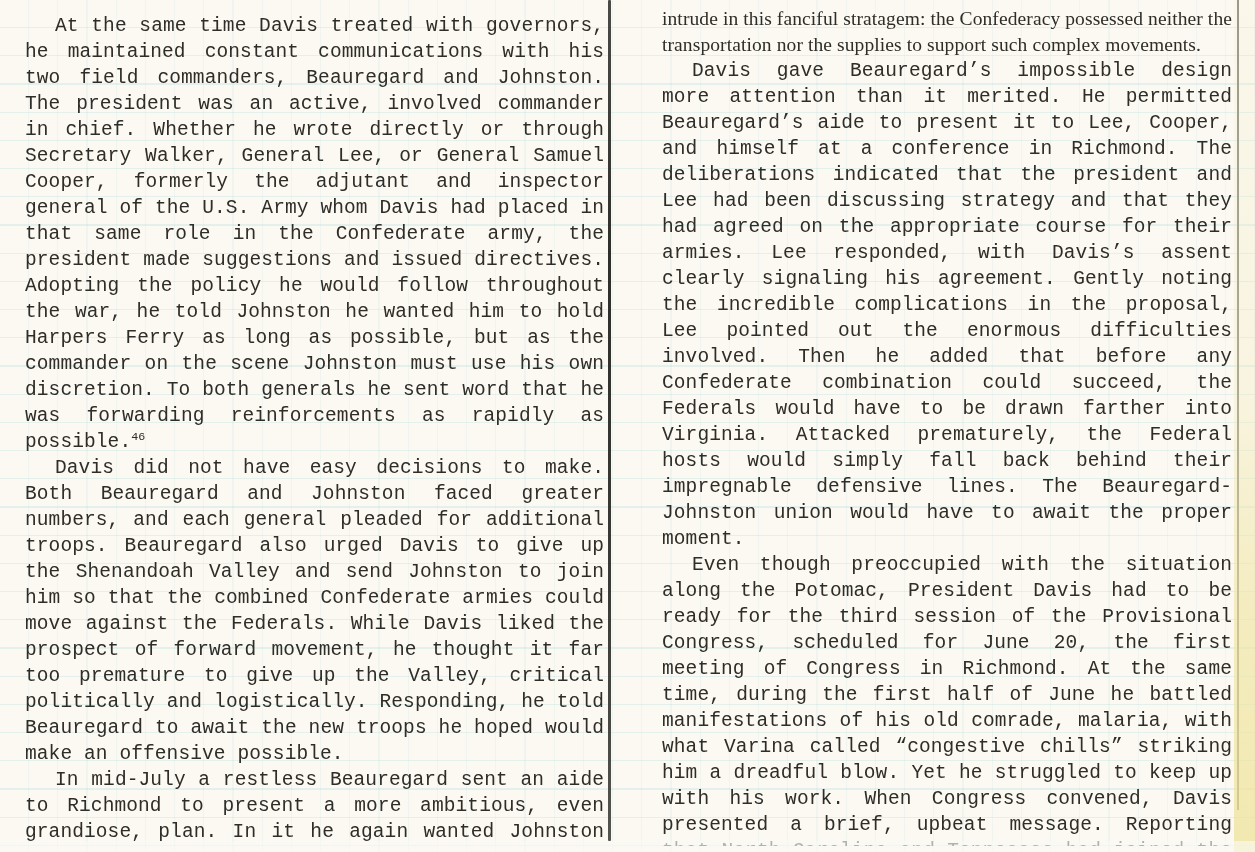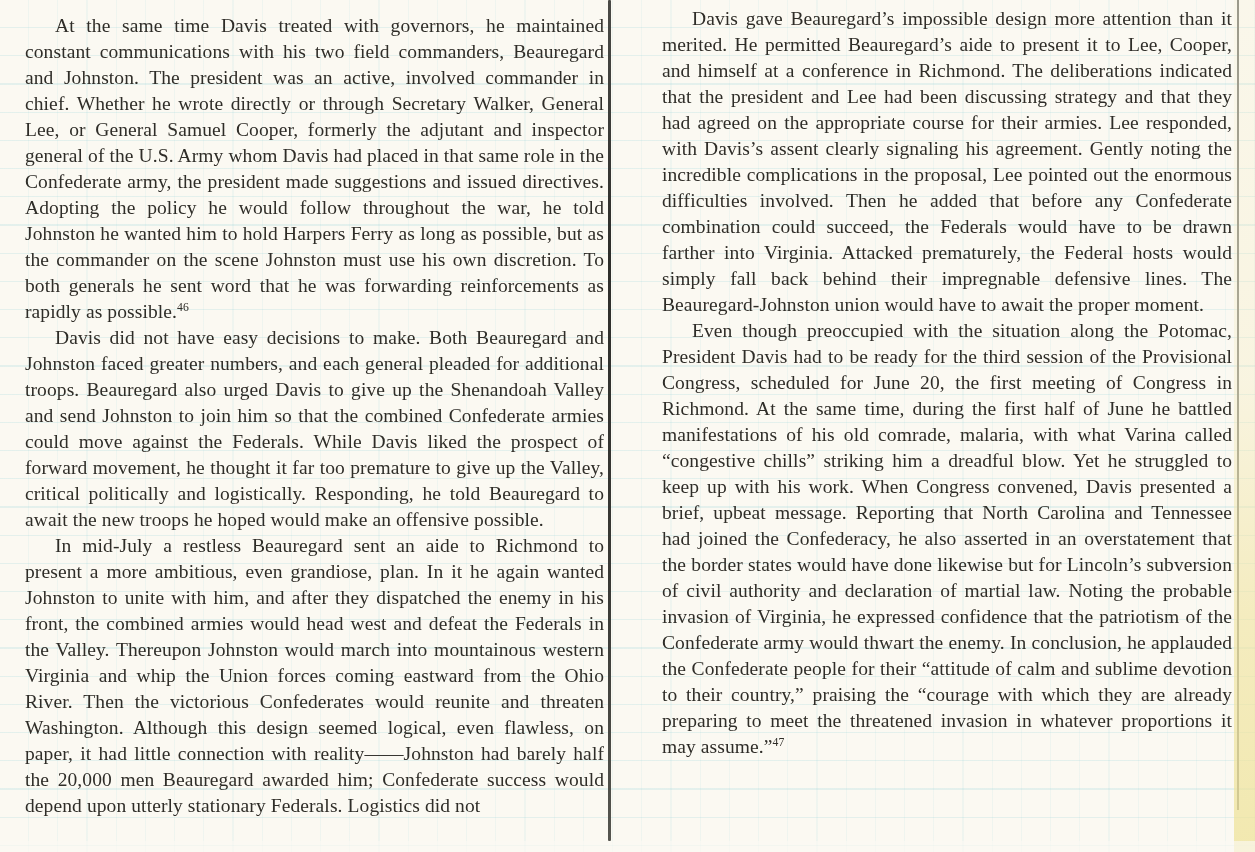--- a/index.html
+++ b/index.html
@@ -32,20 +32,21 @@
     line-height: 26px;
     letter-spacing: 0.1px;
     overflow: hidden;
   }
   .column p {
     margin: 0;
     padding: 0;
   }
   .column p.indent {
     text-indent: 30px;
+    font-family: Liberation Mono, monospace;
   }
   #col-left {
     left: 25px;
     top: 13px;
     width: 579px;
     height: 832px;
   }
   #col-right {
     left: 662px;
     top: 6px;
@@ -104,20 +105,21 @@
 <div class="scan">
   <div class="column" id="col-left">
       <p class="indent">At the same time Davis treated with governors, he maintained constant communications with his two field commanders, Beauregard and Johnston. The president was an active, involved commander in chief. Whether he wrote directly or through Secretary Walker, General Lee, or General Samuel Cooper, formerly the adjutant and inspector general of the U.S. Army whom Davis had placed in that same role in the Confederate army, the president made suggestions and issued directives. Adopting the policy he would follow throughout the war, he told Johnston he wanted him to hold Harpers Ferry as long as possible, but as the commander on the scene Johnston must use his own discretion. To both generals he sent word that he was forwarding reinforcements as rapidly as possible.<sup class="fnref">46</sup></p>
       <p class="indent">Davis did not have easy decisions to make. Both Beauregard and Johnston faced greater numbers, and each general pleaded for additional troops. Beauregard also urged Davis to give up the Shenandoah Valley and send Johnston to join him so that the combined Confederate armies could move against the Federals. While Davis liked the prospect of forward movement, he thought it far too premature to give up the Valley, critical politically and logistically. Responding, he told Beauregard to await the new troops he hoped would make an offensive possible.</p>
       <p class="indent">In mid-July a restless Beauregard sent an aide to Richmond to present a more ambitious, even grandiose, plan. In it he again wanted Johnston to unite with him, and after they dispatched the enemy in his front, the combined armies would head west and defeat the Federals in the Valley. Thereupon Johnston would march into mountainous western Virginia and whip the Union forces coming eastward from the Ohio River. Then the victorious Confederates would reunite and threaten Washington. Although this design seemed logical, even flawless, on paper, it had little connection with reality——Johnston had barely half the 20,000 men Beauregard awarded him; Confederate success would depend upon utterly stationary Federals. Logistics did not</p>
     </div>
 
   <div class="gutter-rule"></div>
 
   <div class="column" id="col-right">
+      <p>intrude in this fanciful stratagem: the Confederacy possessed neither the transportation nor the supplies to support such complex movements.</p>
       <p class="indent">Davis gave Beauregard’s impossible design more attention than it merited. He permitted Beauregard’s aide to present it to Lee, Cooper, and himself at a conference in Richmond. The deliberations indicated that the president and Lee had been discussing strategy and that they had agreed on the appropriate course for their armies. Lee responded, with Davis’s assent clearly signaling his agreement. Gently noting the incredible complications in the proposal, Lee pointed out the enormous difficulties involved. Then he added that before any Confederate combination could succeed, the Federals would have to be drawn farther into Virginia. Attacked prematurely, the Federal hosts would simply fall back behind their impregnable defensive lines. The Beauregard-Johnston union would have to await the proper moment.</p>
       <p class="indent">Even though preoccupied with the situation along the Potomac, President Davis had to be ready for the third session of the Provisional Congress, scheduled for June 20, the first meeting of Congress in Richmond. At the same time, during the first half of June he battled manifestations of his old comrade, malaria, with what Varina called “congestive chills” striking him a dreadful blow. Yet he struggled to keep up with his work. When Congress convened, Davis presented a brief, upbeat message. Reporting that North Carolina and Tennessee had joined the Confederacy, he also asserted in an overstatement that the border states would have done likewise but for Lincoln’s subversion of civil authority and declaration of martial law. Noting the probable invasion of Virginia, he expressed confidence that the patriotism of the Confederate army would thwart the enemy. In conclusion, he applauded the Confederate people for their “attitude of calm and sublime devotion to their country,” praising the “courage with which they are already preparing to meet the threatened invasion in whatever proportions it may assume.”<sup class="fnref">47</sup></p>
     </div>
 
   <div class="right-page-rule"></div>
 
   <div class="right-edge-tint"></div>
 
   <div class="bottom-strip"></div>
 </div>

